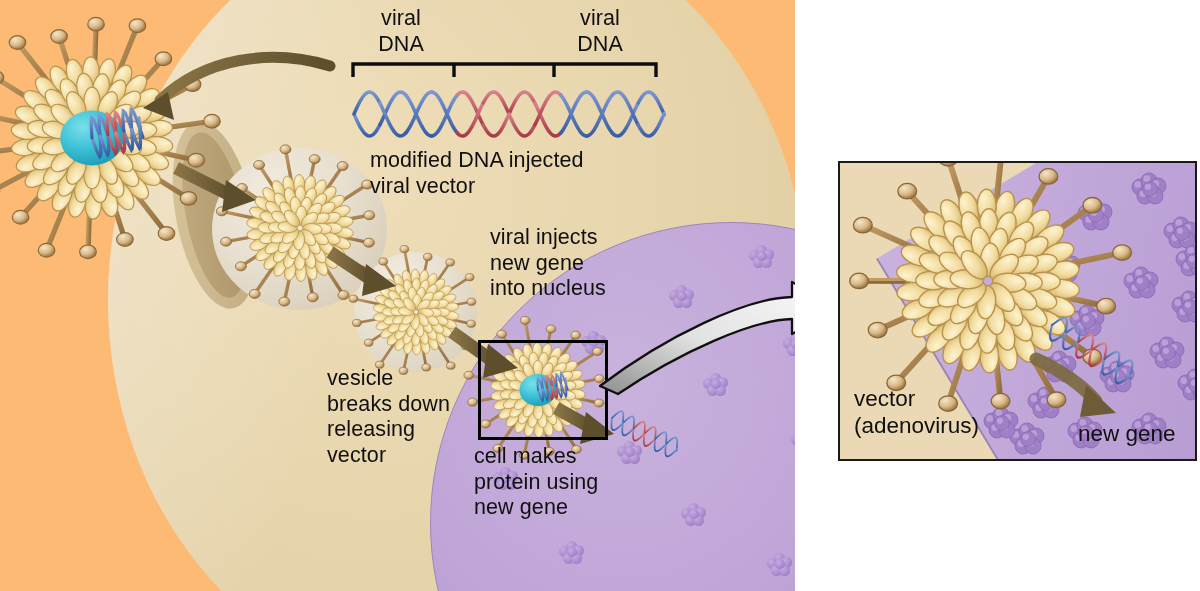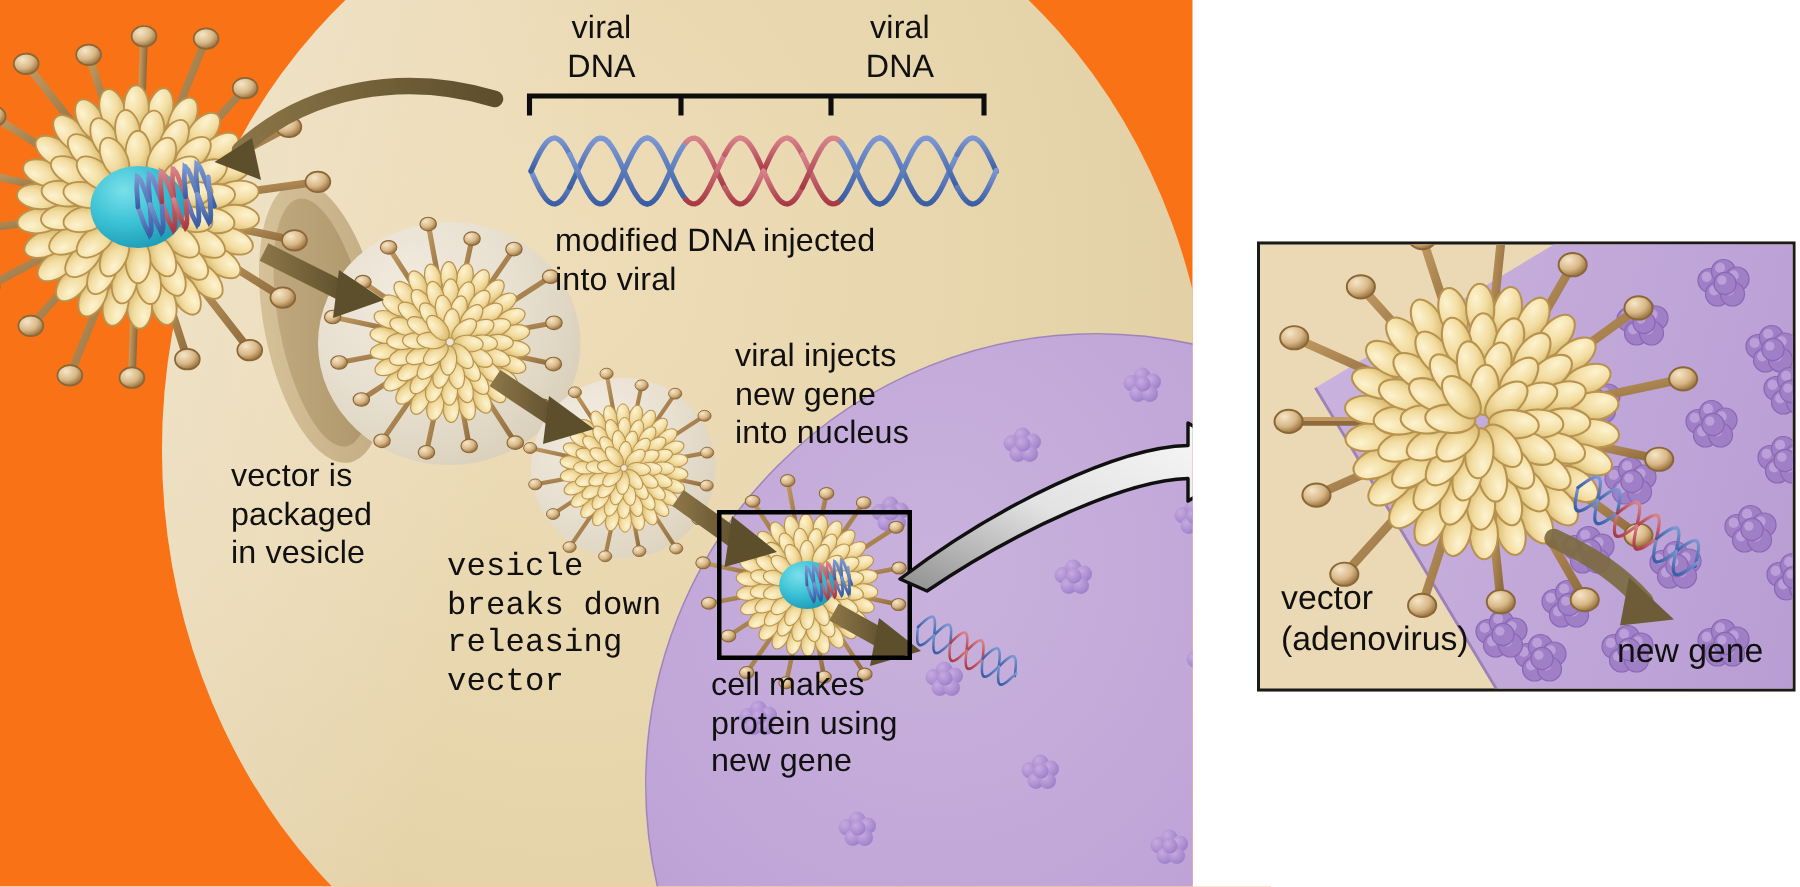--- a/index.html
+++ b/index.html
@@ -2,21 +2,21 @@
 <html><head>
 <meta charset="utf-8">
 <style>
   html,body{margin:0;padding:0;background:#ffffff;}
   body{width:1200px;height:591px;overflow:hidden;
        font-family:"Liberation Sans",sans-serif;}
   #stage{position:relative;width:1200px;height:591px;background:#ffffff;}
 
   
   #main-panel{position:absolute;left:0;top:0;width:795px;height:591px;
-              background:#f97316;overflow:hidden;}
+              background:#fdba74;overflow:hidden;}
 
   .lbl{position:absolute;color:#101010;font-size:21.5px;line-height:25.5px;
        white-space:pre;letter-spacing:.1px;}
 
   
   #cell{position:absolute;left:108px;top:-95px;width:700px;height:790px;
         border-radius:50%;
         background:radial-gradient(ellipse at 38% 34%,#eeddb8 0%,#e8d6ae 42%,#e2cfa4 74%,#dcc89a 100%);}
   #cell-shade{position:absolute;left:108px;top:-95px;width:700px;height:790px;
         border-radius:50%;
@@ -816,28 +816,25 @@
       <path d="M4,116 C70,66 150,28 196,27 L196,12 L240,38 L196,64 L196,49
                C156,50 84,82 22,124 Z" fill="url(#bigArrG)" stroke="#101010" stroke-width="2.3" stroke-linejoin="round"></path>
     </svg>
 
     <div class="lbl" style="left:363px;top:6px;text-align:center;width:76px;">viral
 DNA</div>
     <div class="lbl" style="left:562px;top:6px;text-align:center;width:76px;">viral
 DNA</div>
 
     <div class="lbl" style="left:370px;top:148px;">modified DNA injected
-into viral</div>
-
-
-    <div class="lbl" style="left:154px;top:305px;">vector is
-packaged
-in vesicle</div>
-
-    <div class="lbl" style="left:298px;top:366px;font-family:Liberation Mono, monospace;">vesicle
+viral vector</div>
+
+
+
+    <div class="lbl" style="left:327px;top:366px;">vesicle
 breaks down
 releasing
 vector</div>
 
     <div class="lbl" style="left:490px;top:225px;">viral injects
 new gene
 into nucleus</div>
 
     <div class="lbl" style="left:474px;top:444px;">cell makes
 protein using

